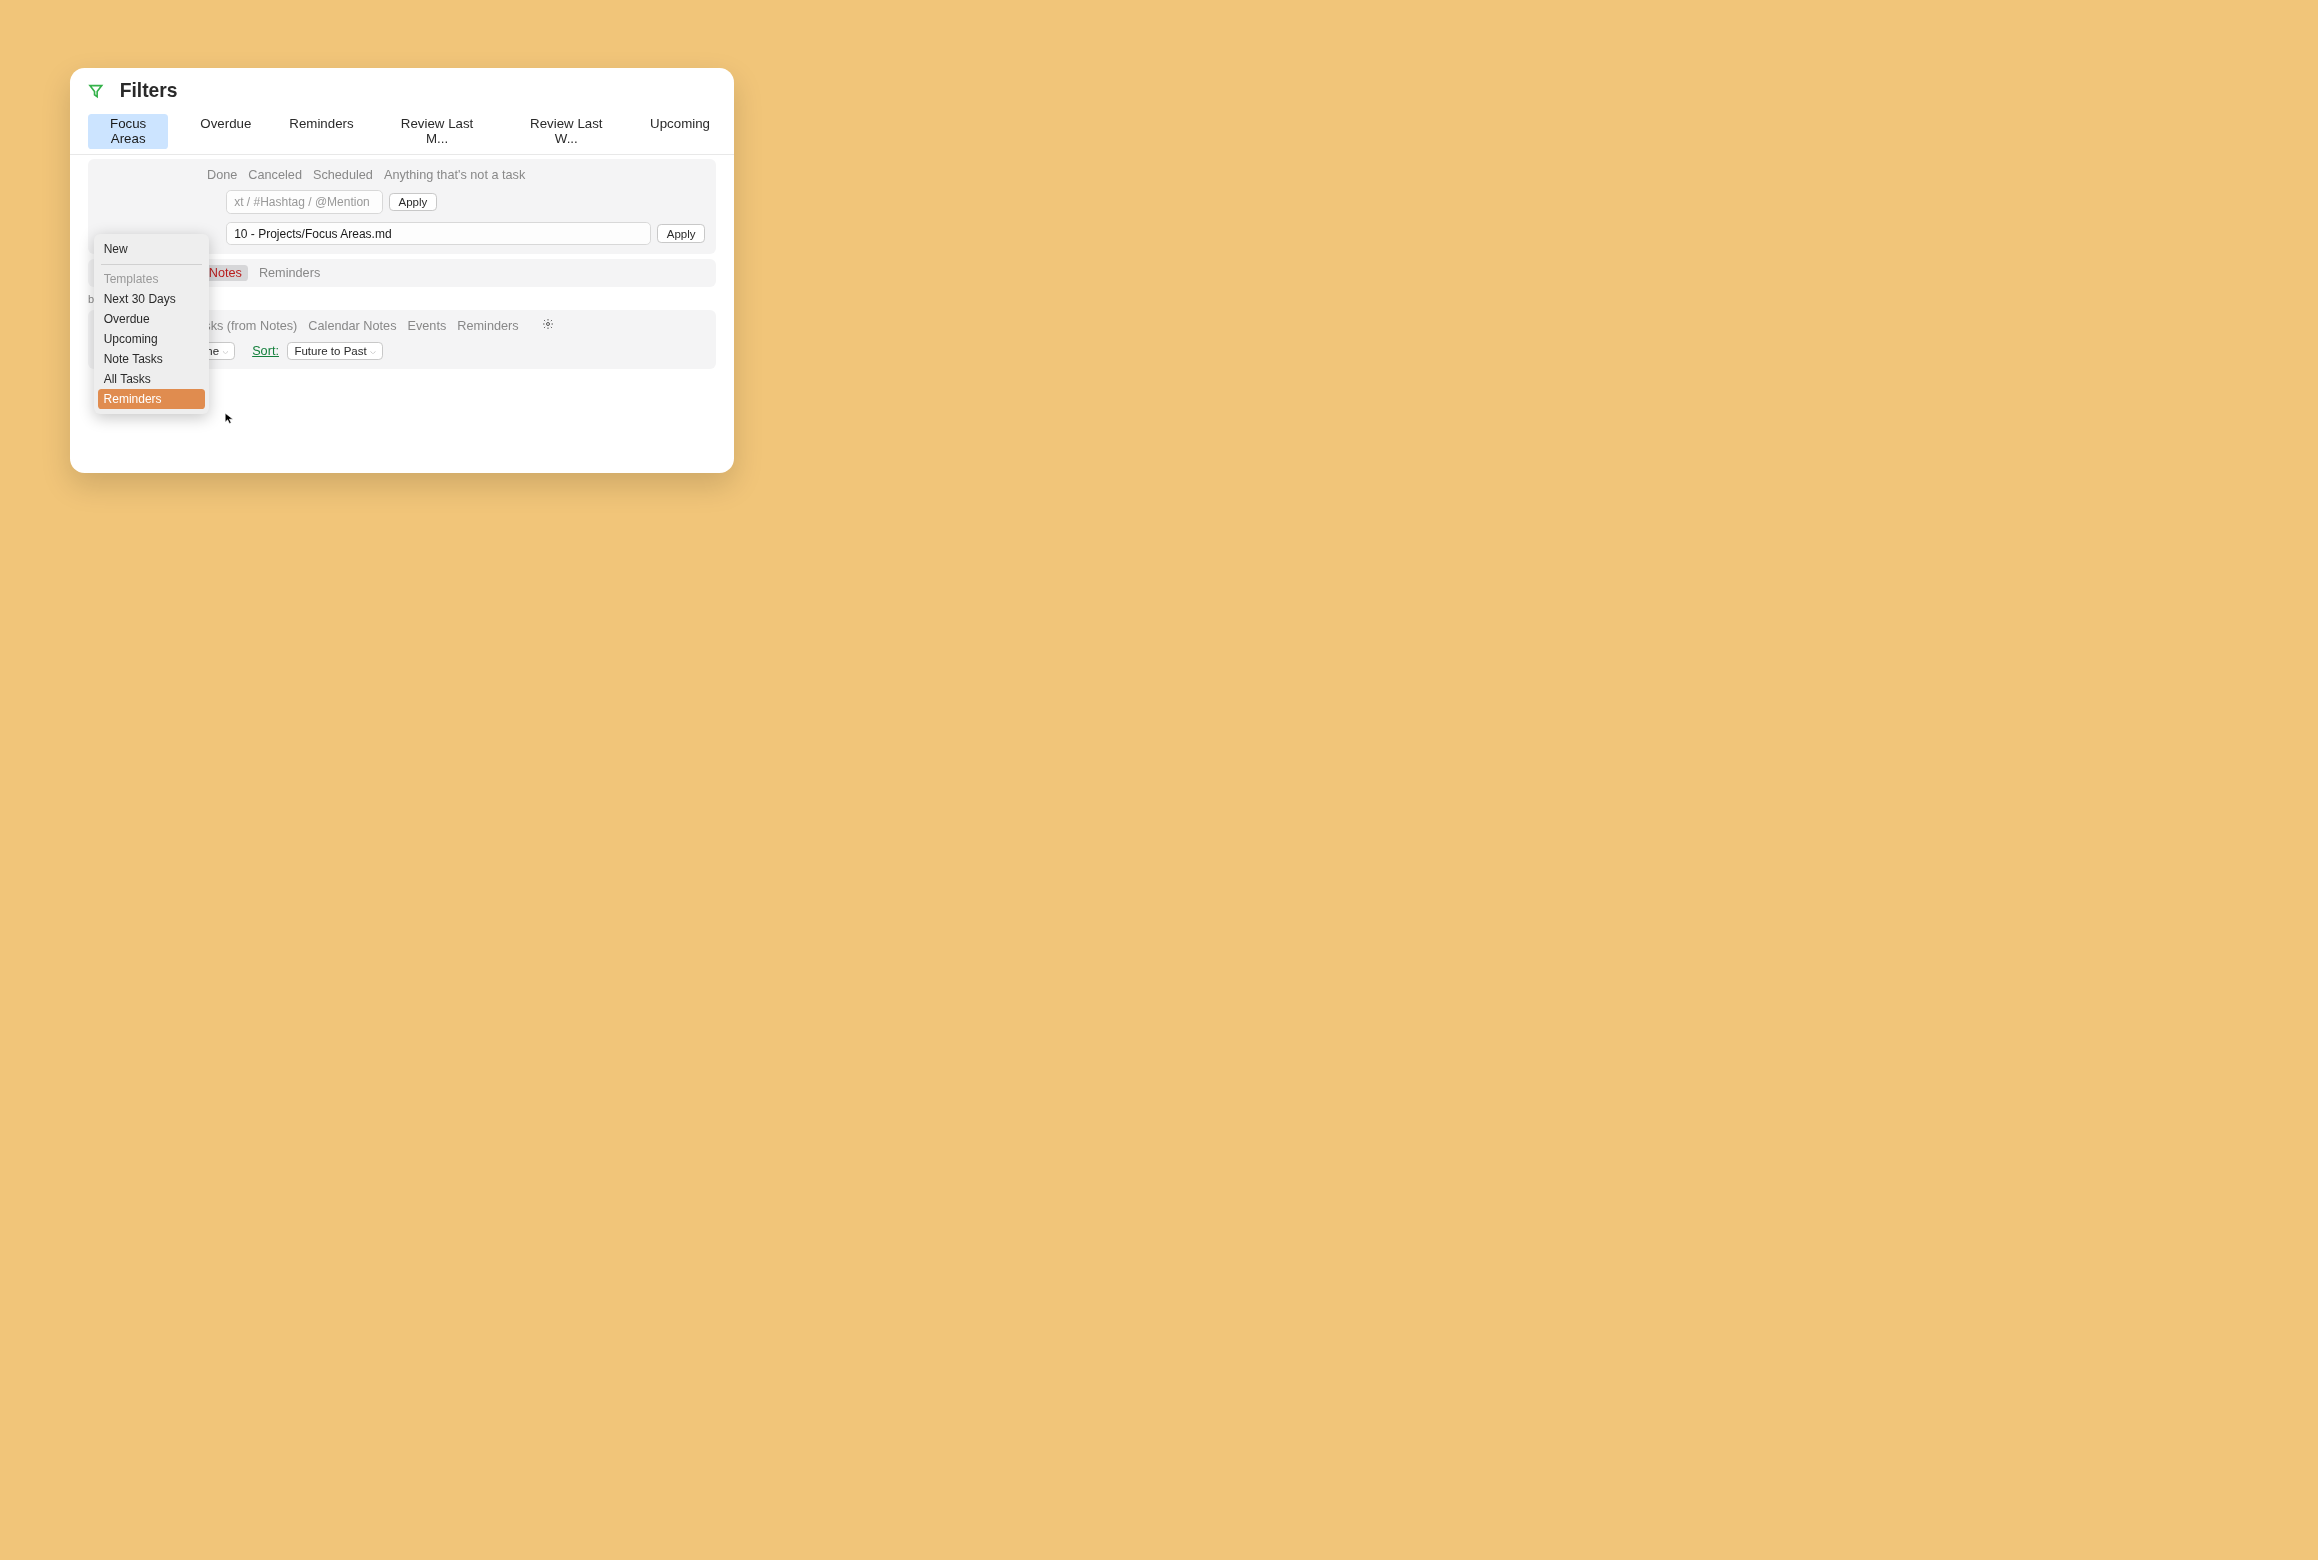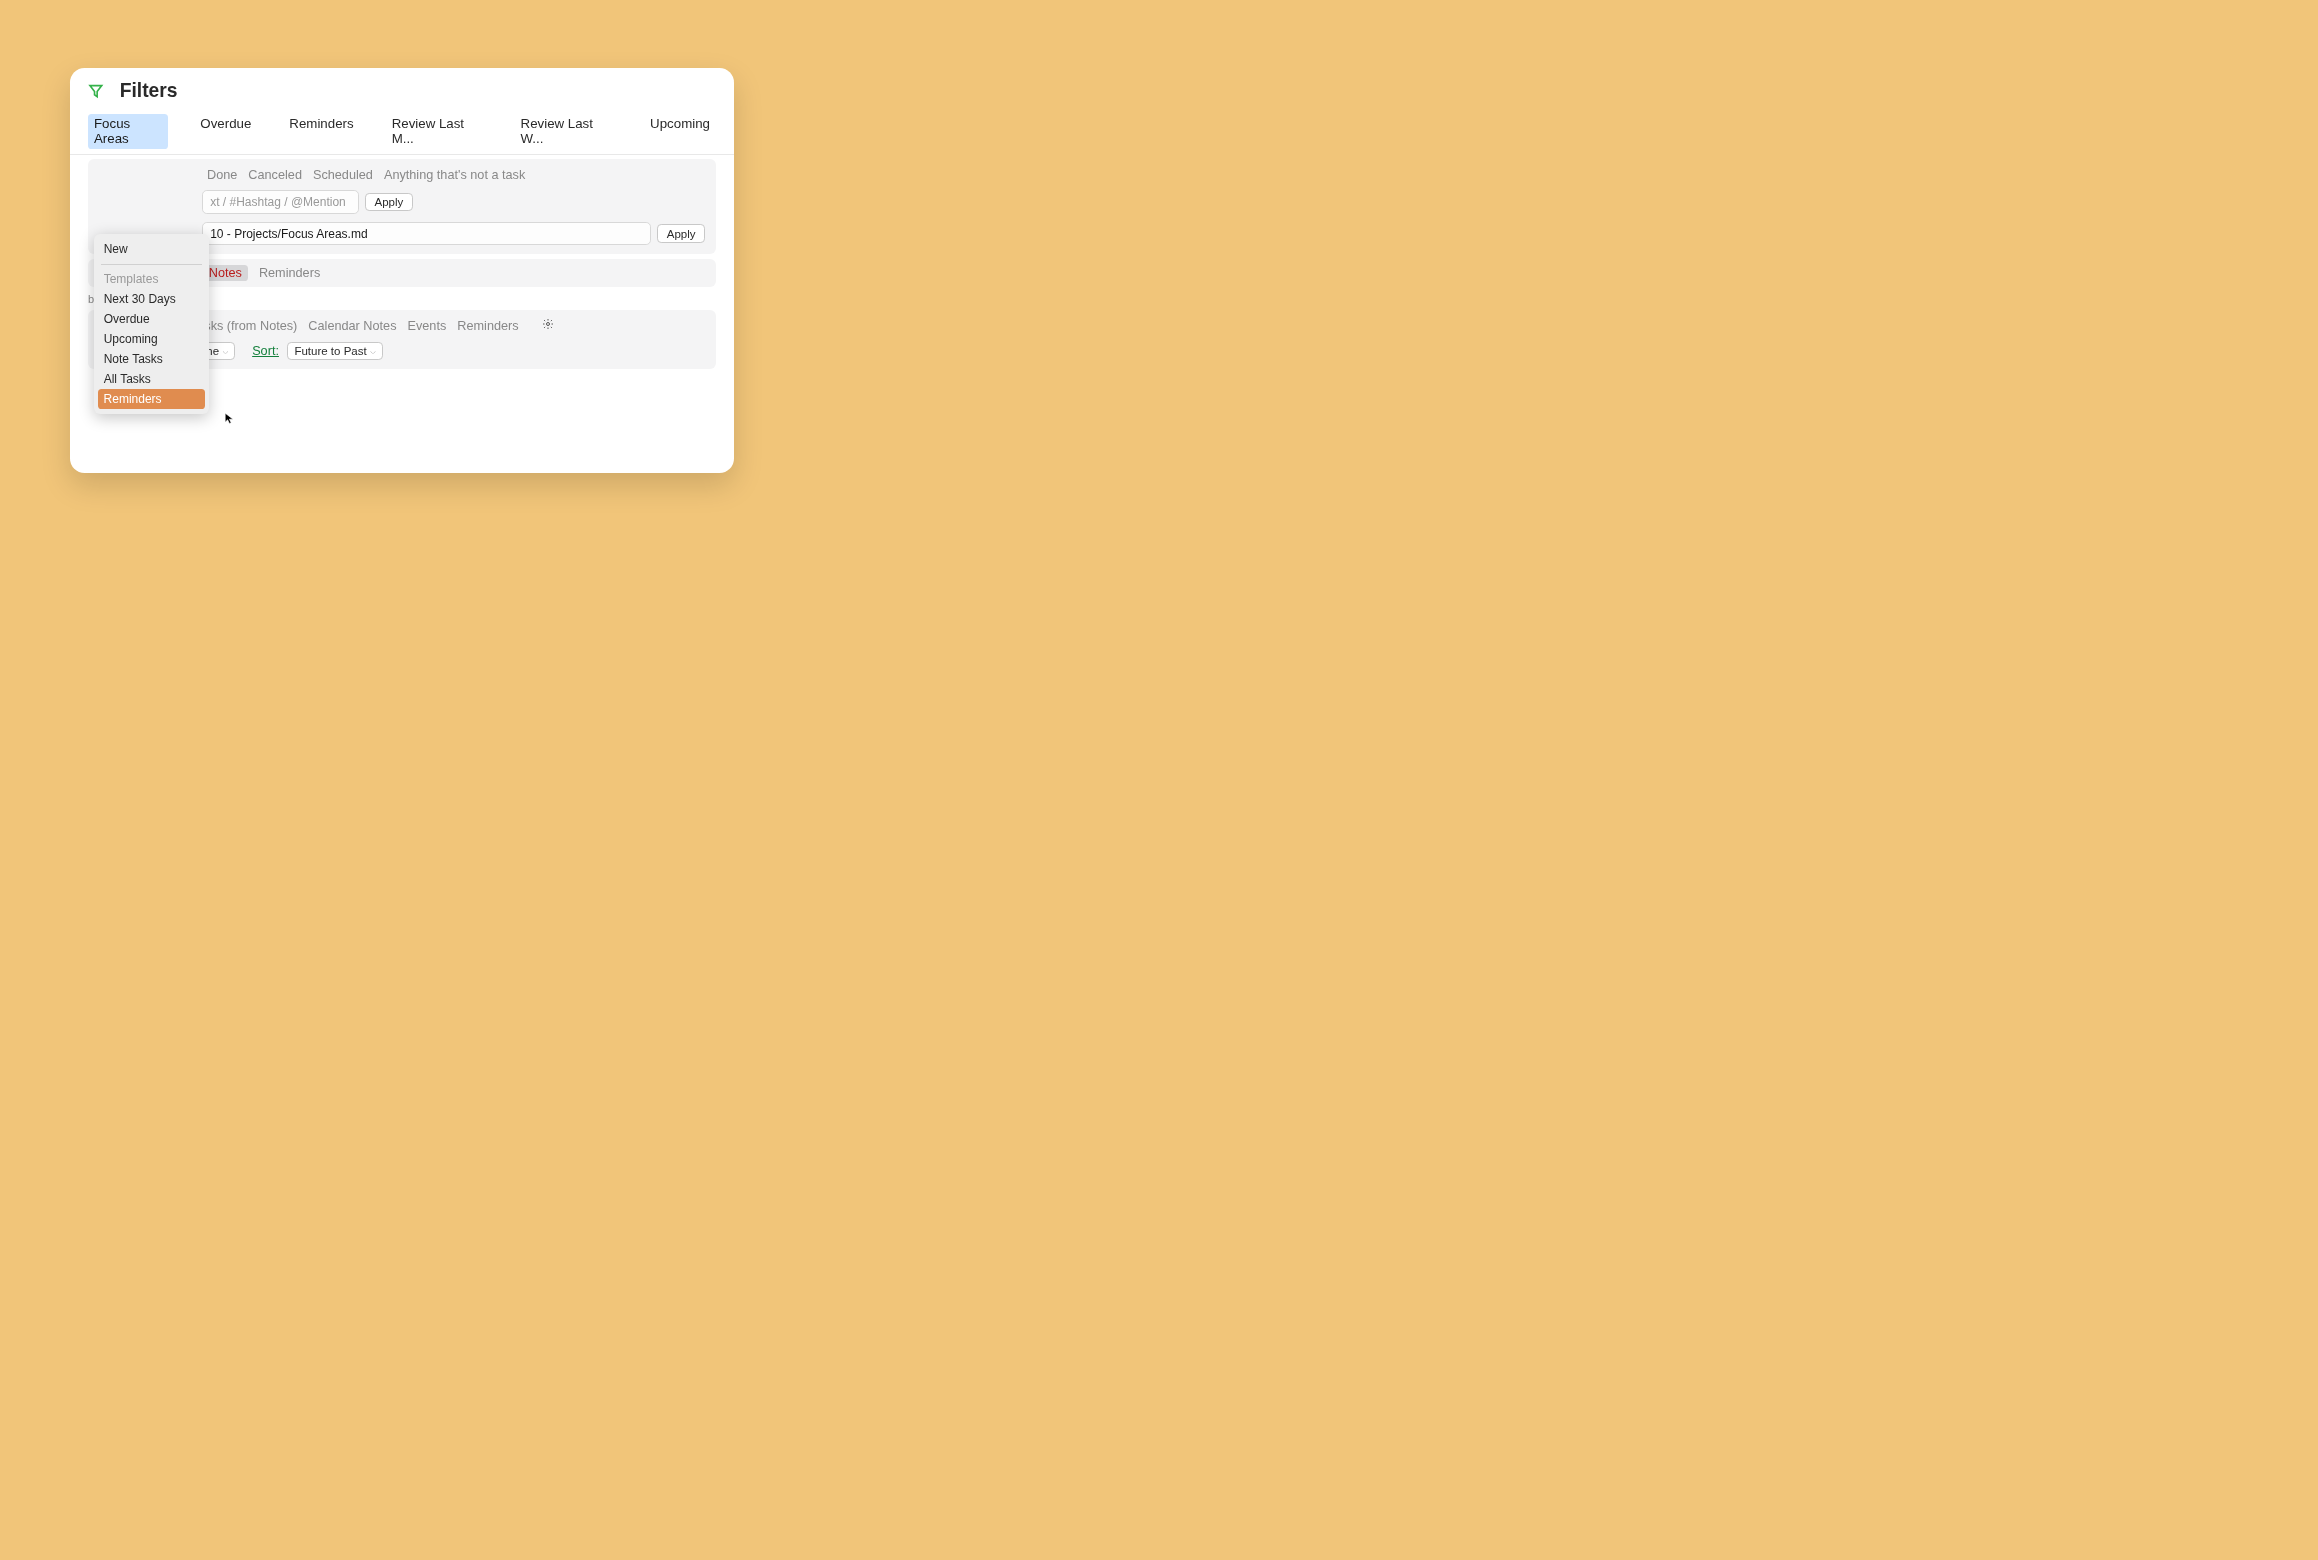--- a/index.html
+++ b/index.html
@@ -44,20 +44,21 @@
       font-size: 19.3px;
       font-weight: 700;
       color: #2a2a2a;
     }
     
     .tabs {
       display: flex;
       gap: 26px;
       padding: 7.2px 18px 4.8px 18px;
       border-bottom: 0.6px solid #e8e8e8;
+      text-align: center;
     }
     
     .tab {
       font-size: 13.3px;
       color: #2a2a2a;
       cursor: pointer;
       padding: 2.4px 6px;
       border-radius: 3.6px;
     }
     
@@ -136,20 +137,21 @@
     }
     
     .text-input {
       flex: 0 0 auto;
       font-size: 12px;
       padding: 3.6px 7.2px;
       border: 0.6px solid #d8d8d8;
       border-radius: 4.8px;
       background: #fdfdfd;
       color: #999;
+      margin-left: 24px;
     }
     
     .text-input.long {
       flex: 1;
       color: #1a1a1a;
       width: 374px;
     }
     
     .label {
       font-size: 12.7px;

